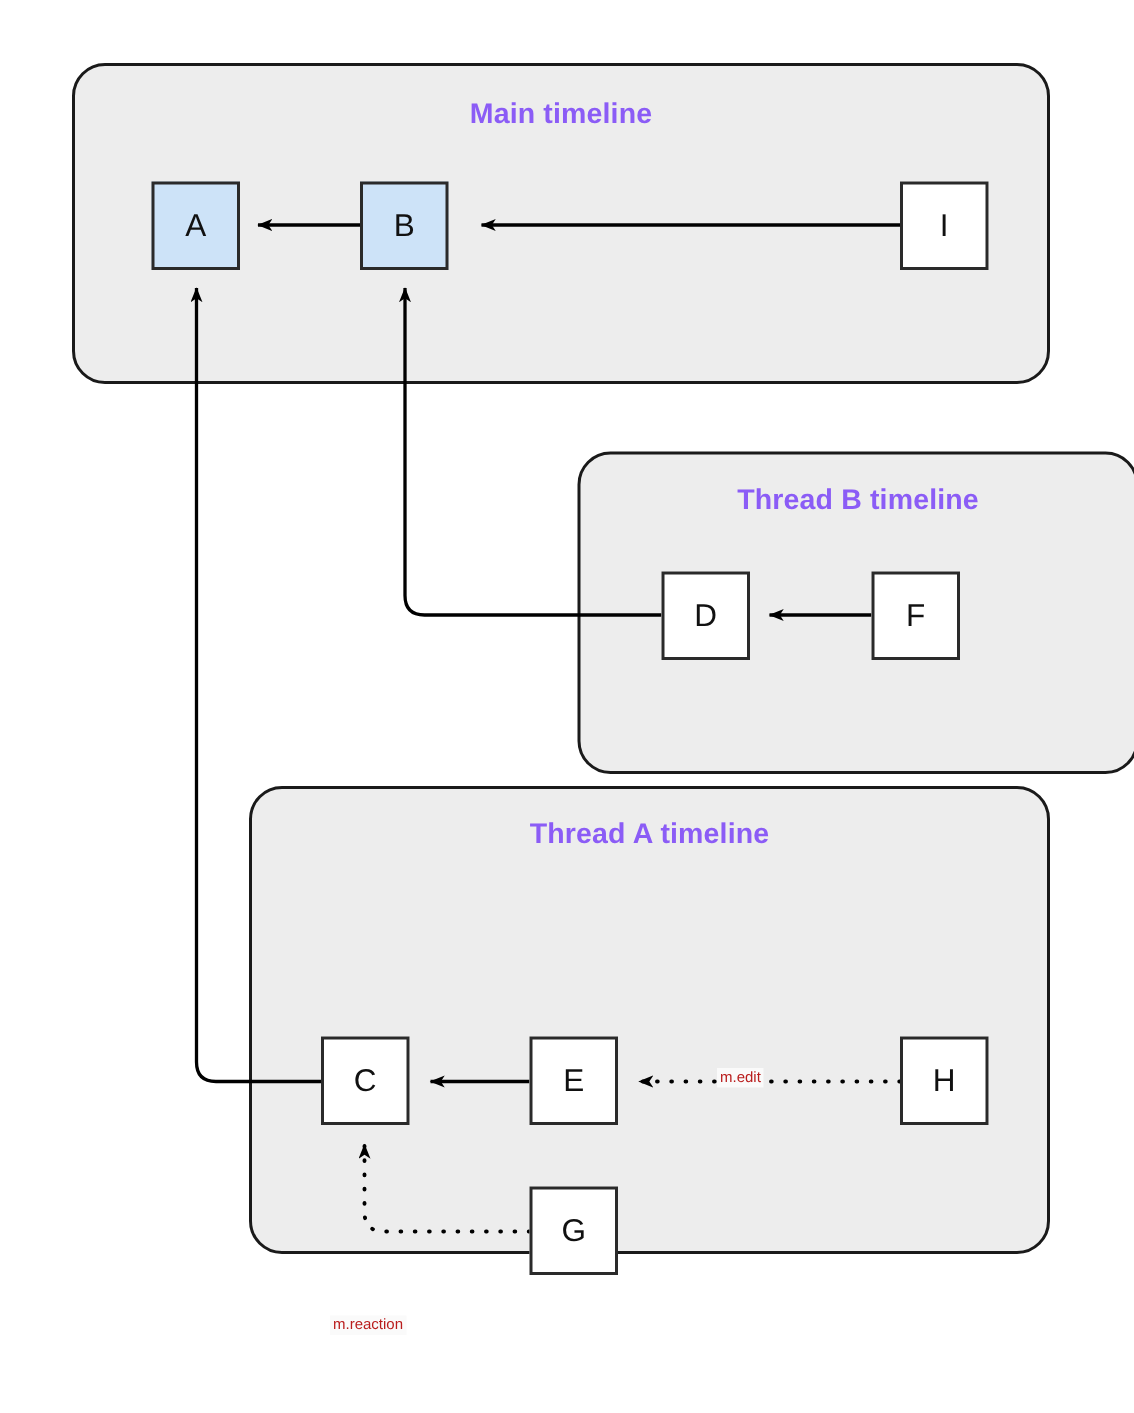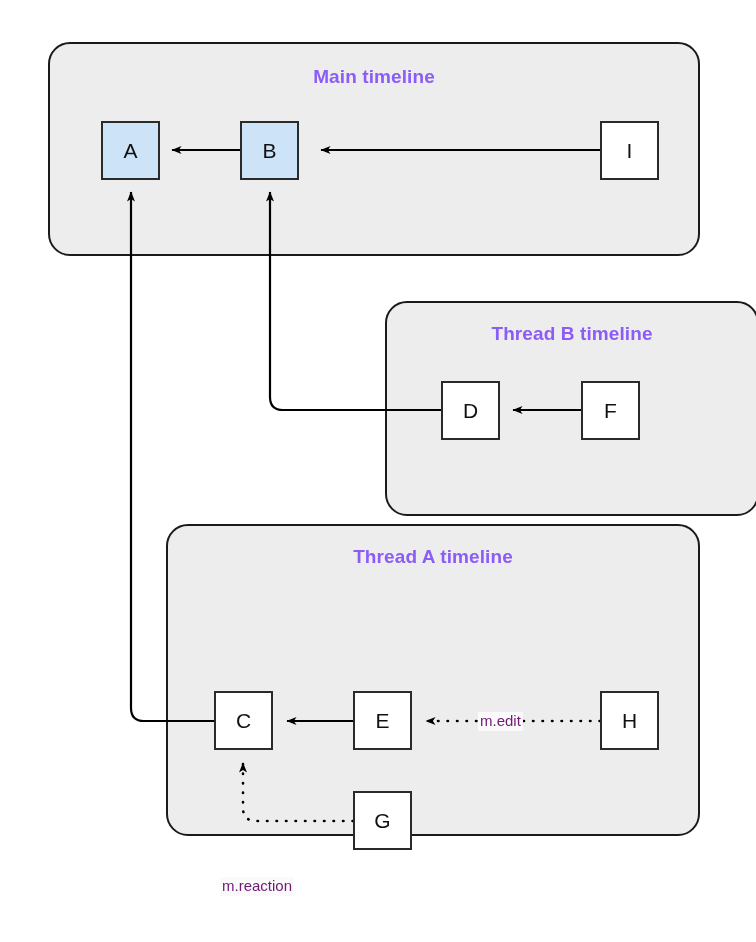--- a/index.html
+++ b/index.html
@@ -45,22 +45,22 @@
     align-items: center;
     justify-content: center;
     font-size: 21px;
     color: #111111;
     line-height: 1;
   }
   .node.plain { background: #ffffff; }
   .node.highlight { background: #cde3f8; }
   .edge-label {
     position: absolute;
-    font-size: 15px;
-    color: #701a75;
+    font-size: 10px;
+    color: #b91c1c;
     background: #fafafa;
     padding: 1px 2px;
     white-space: nowrap;
     line-height: 1.1;
   }
   svg.wires {
     position: absolute;
     left: 0; top: 0;
     width: 756px;
     height: 942px;

